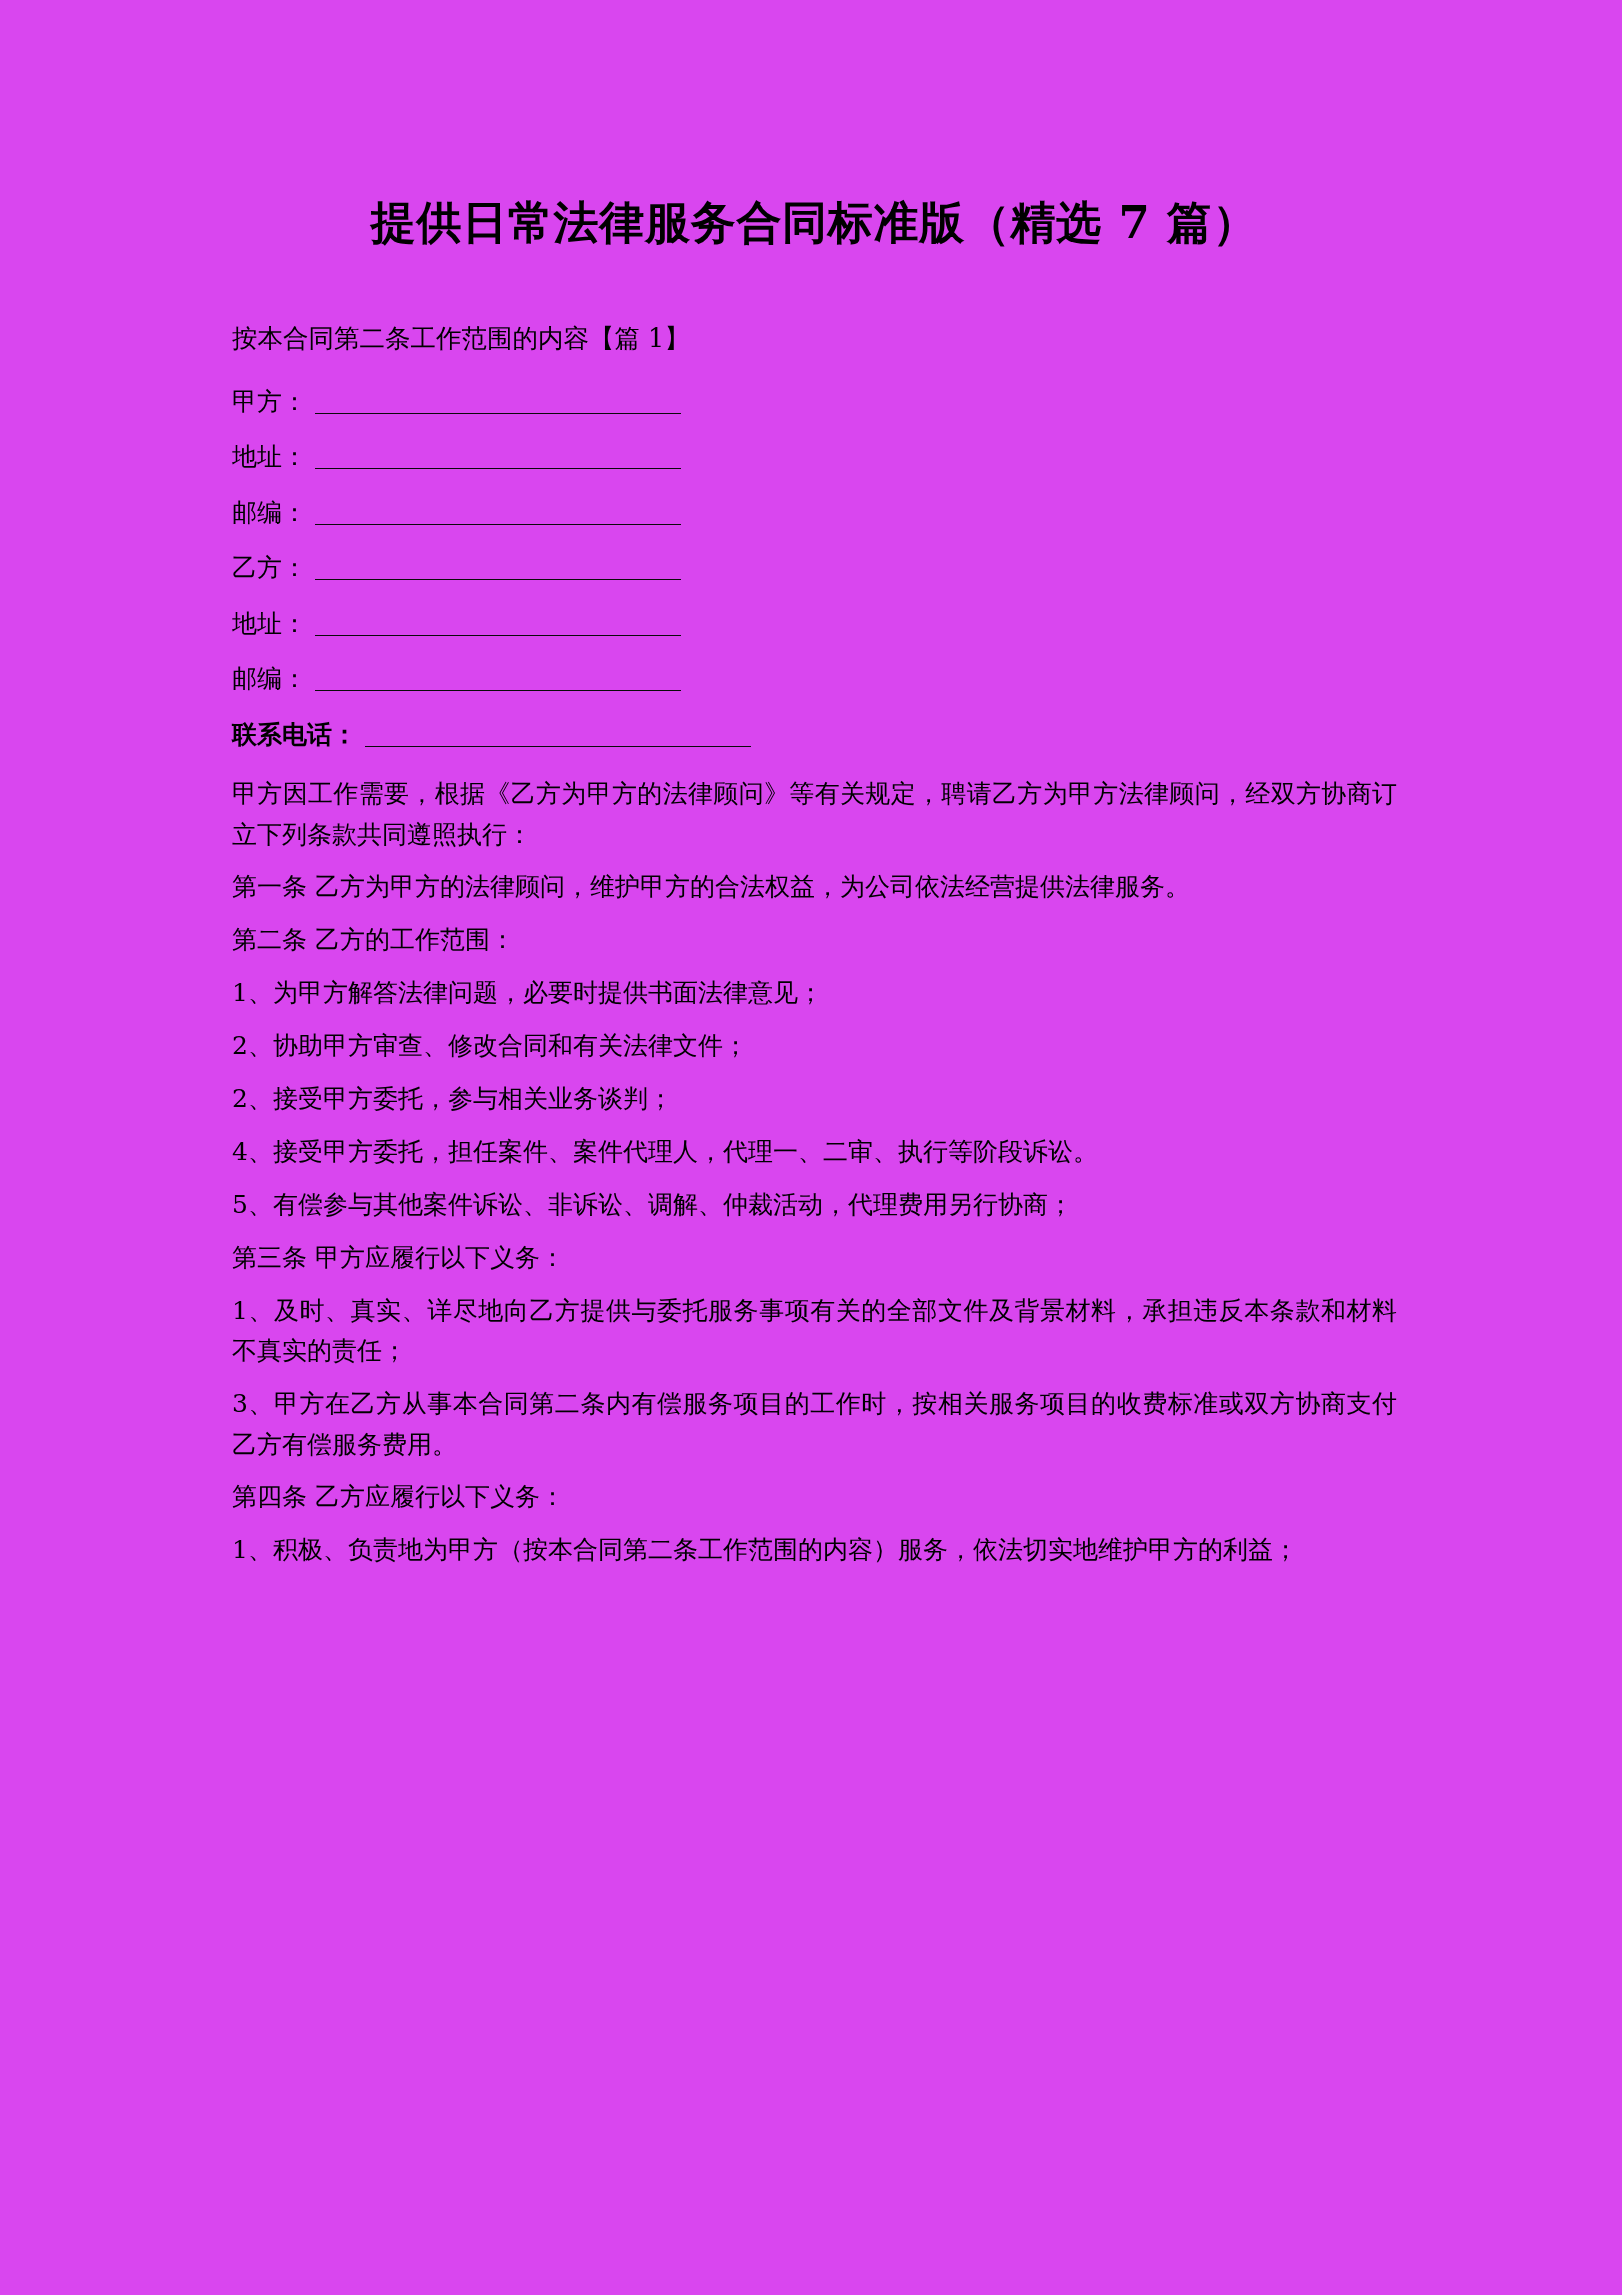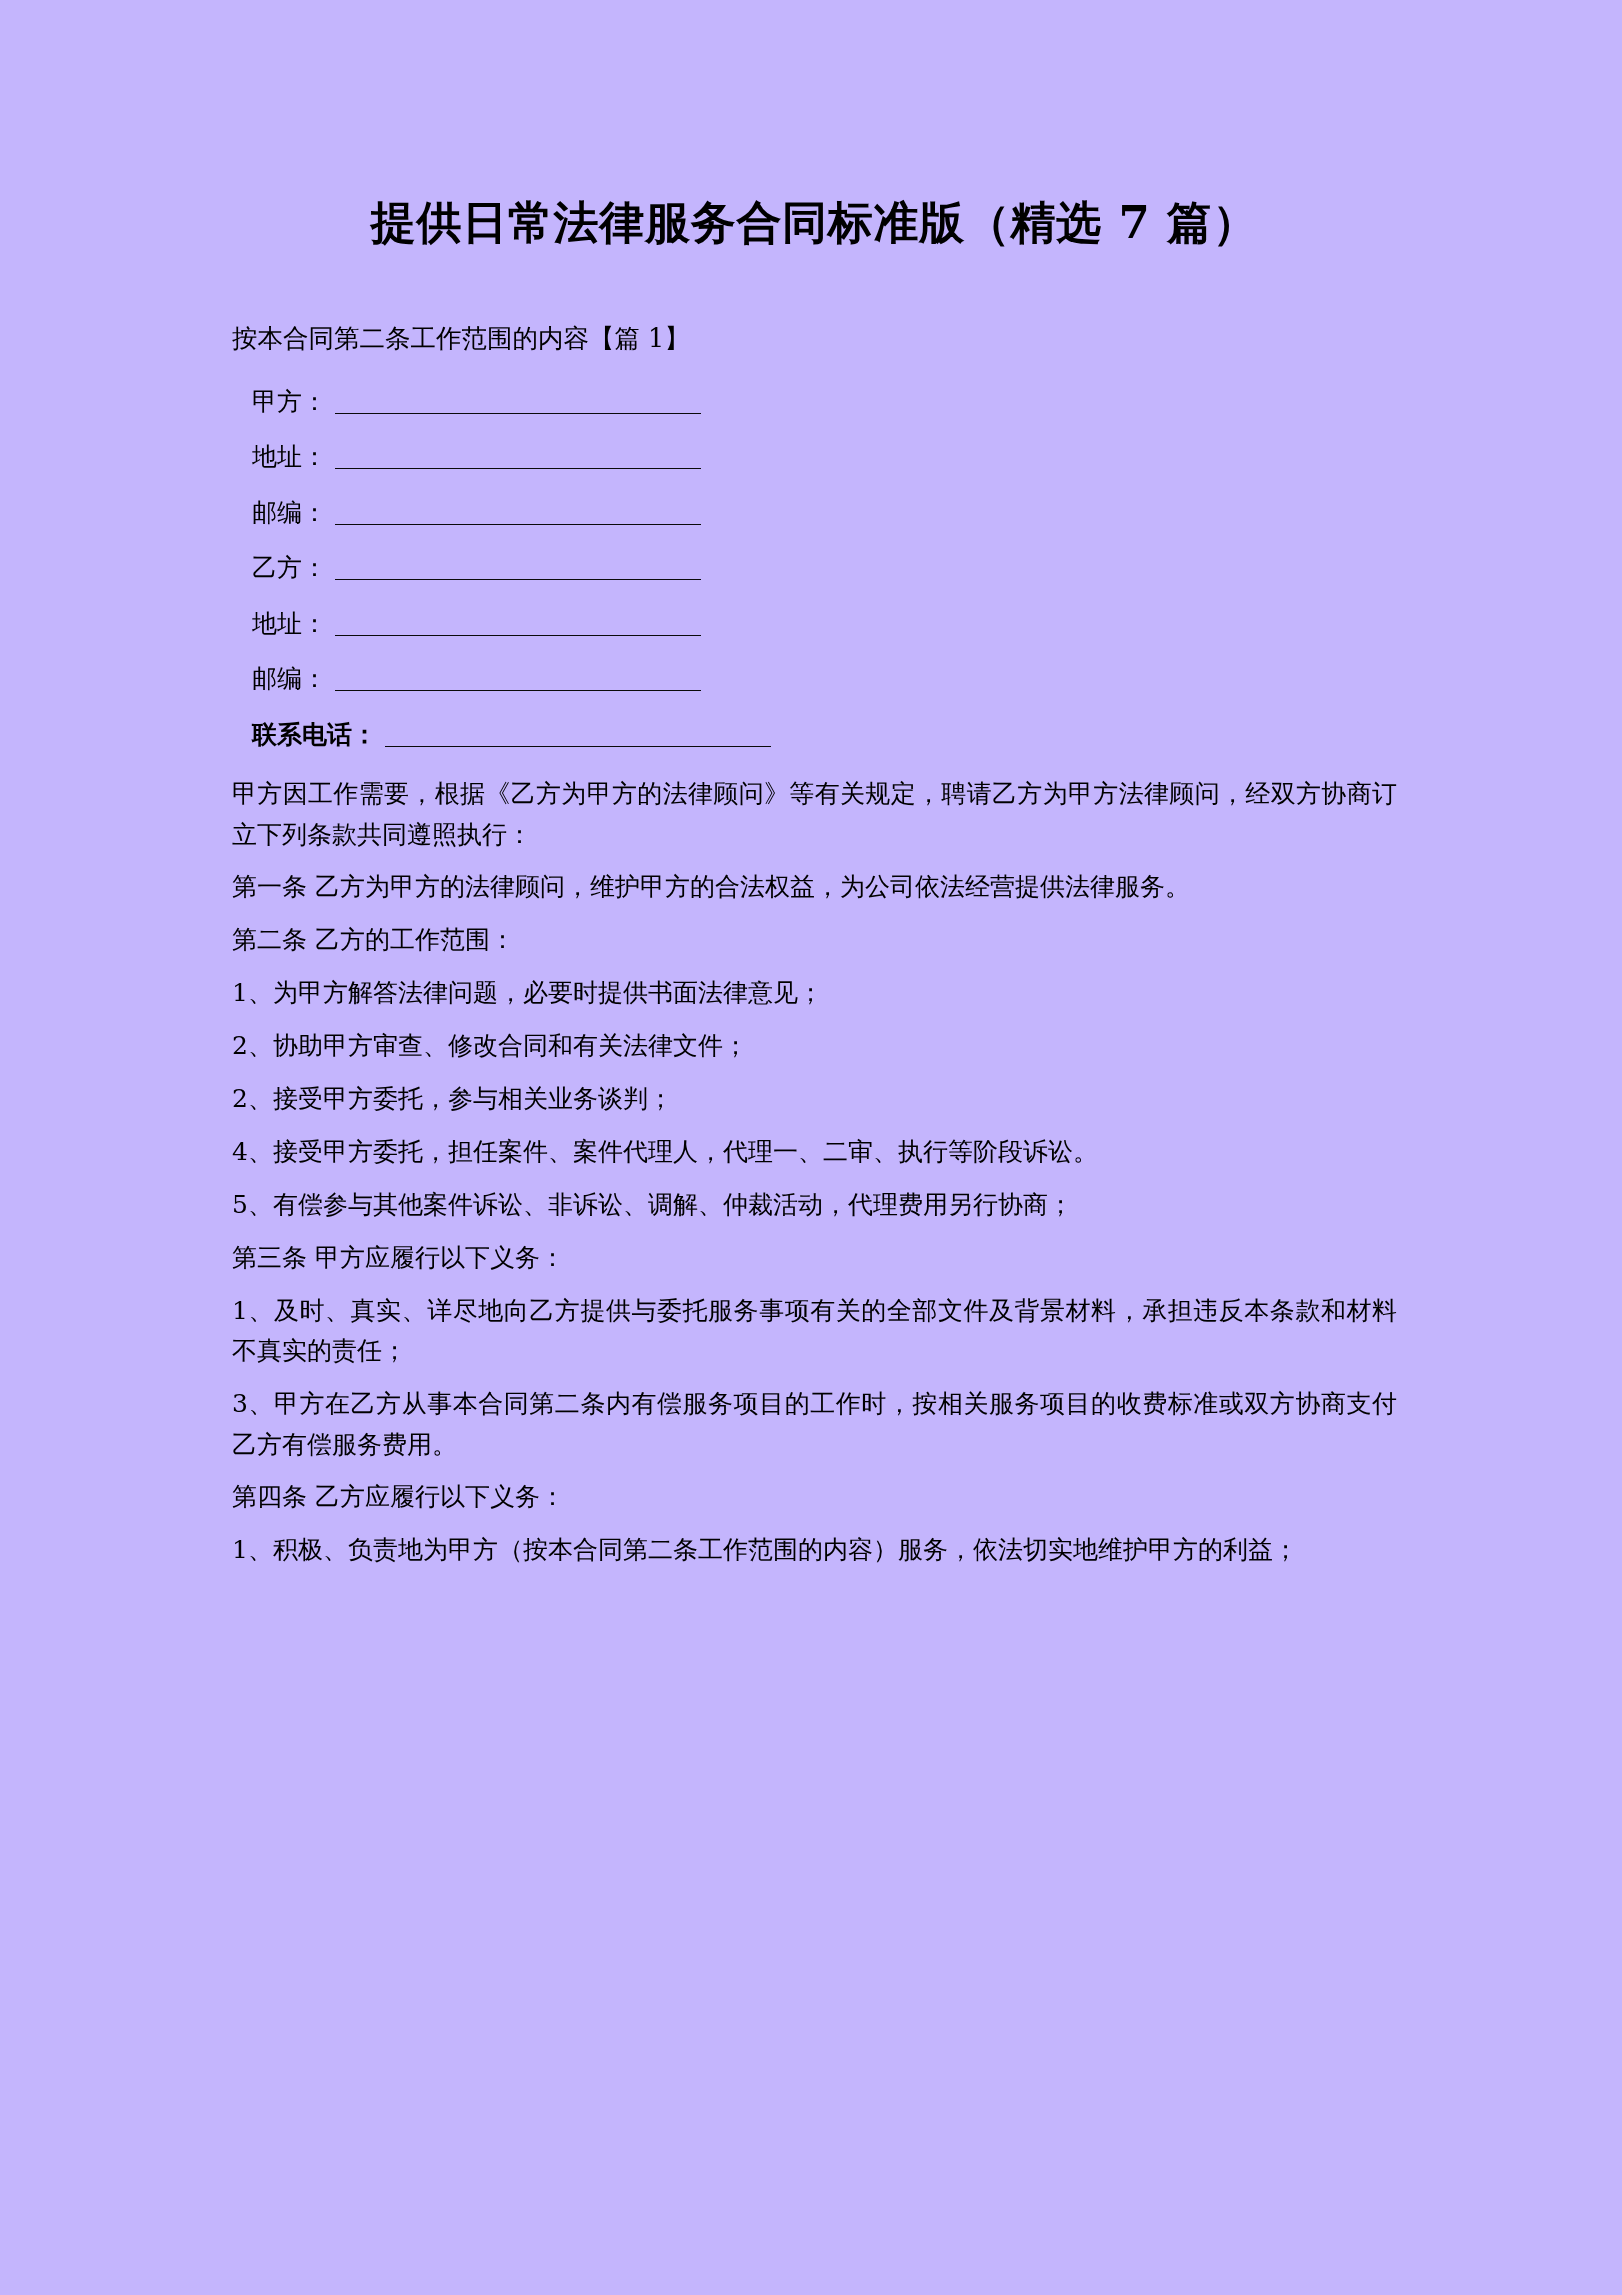--- a/index.html
+++ b/index.html
@@ -4,21 +4,21 @@
 <style>
   html, body {
     margin: 0;
     padding: 0;
     background: #ffffff;
   }
   .page {
     position: relative;
     width: 1623px;
     height: 2295px;
-    background: #c4b5fd;
+    background: #d946ef;
     margin: 0 auto;
     overflow: hidden;
     font-family: "DejaVu Serif", "Liberation Serif", serif;
     color: #000000;
   }
   .content {
     position: absolute;
     left: 232px;
     top: 196px;
     width: 1165px;
@@ -52,21 +52,20 @@
     padding: 0;
     list-style: none;
   }
   .field-row {
     display: flex;
     align-items: flex-end;
     height: 28px;
     margin-bottom: 27.5px;
     font-size: 25px;
     line-height: 1.0;
-    margin-left: 20px;
   }
   .field-label {
     white-space: nowrap;
     flex: 0 0 auto;
   }
   .field-label.strong {
     font-weight: bold;
   }
   .field-blank {
     flex: 0 0 auto;

